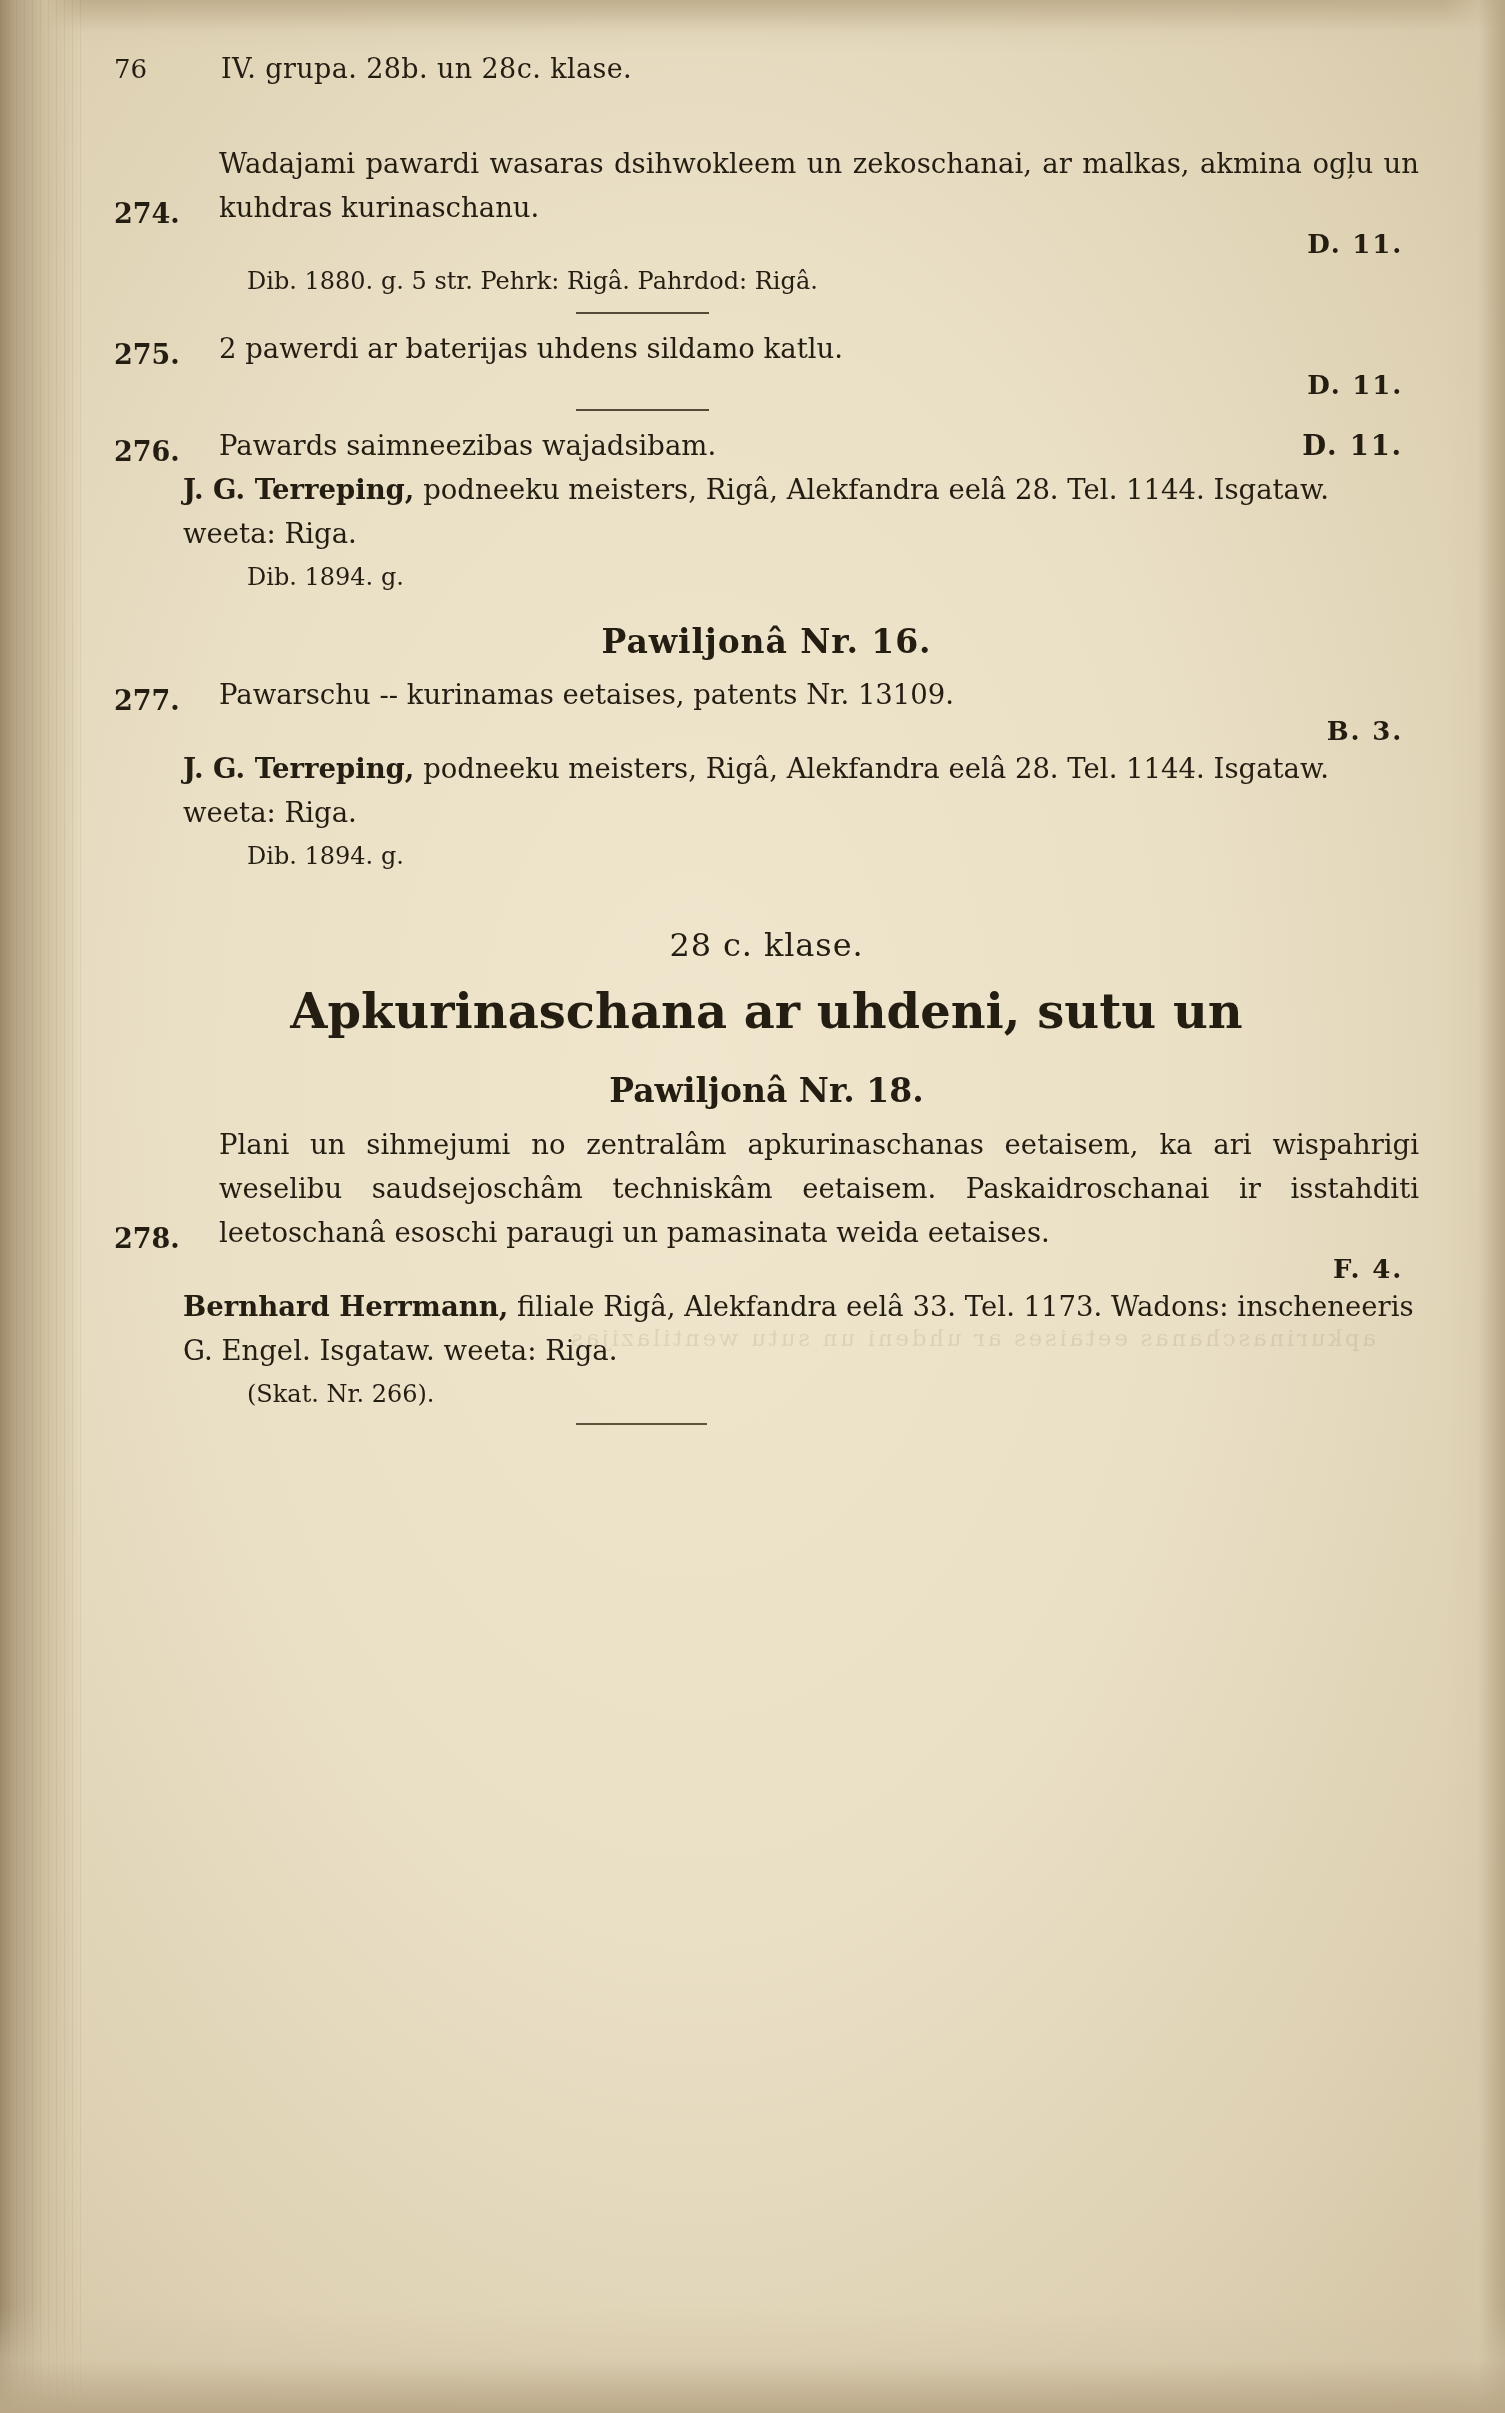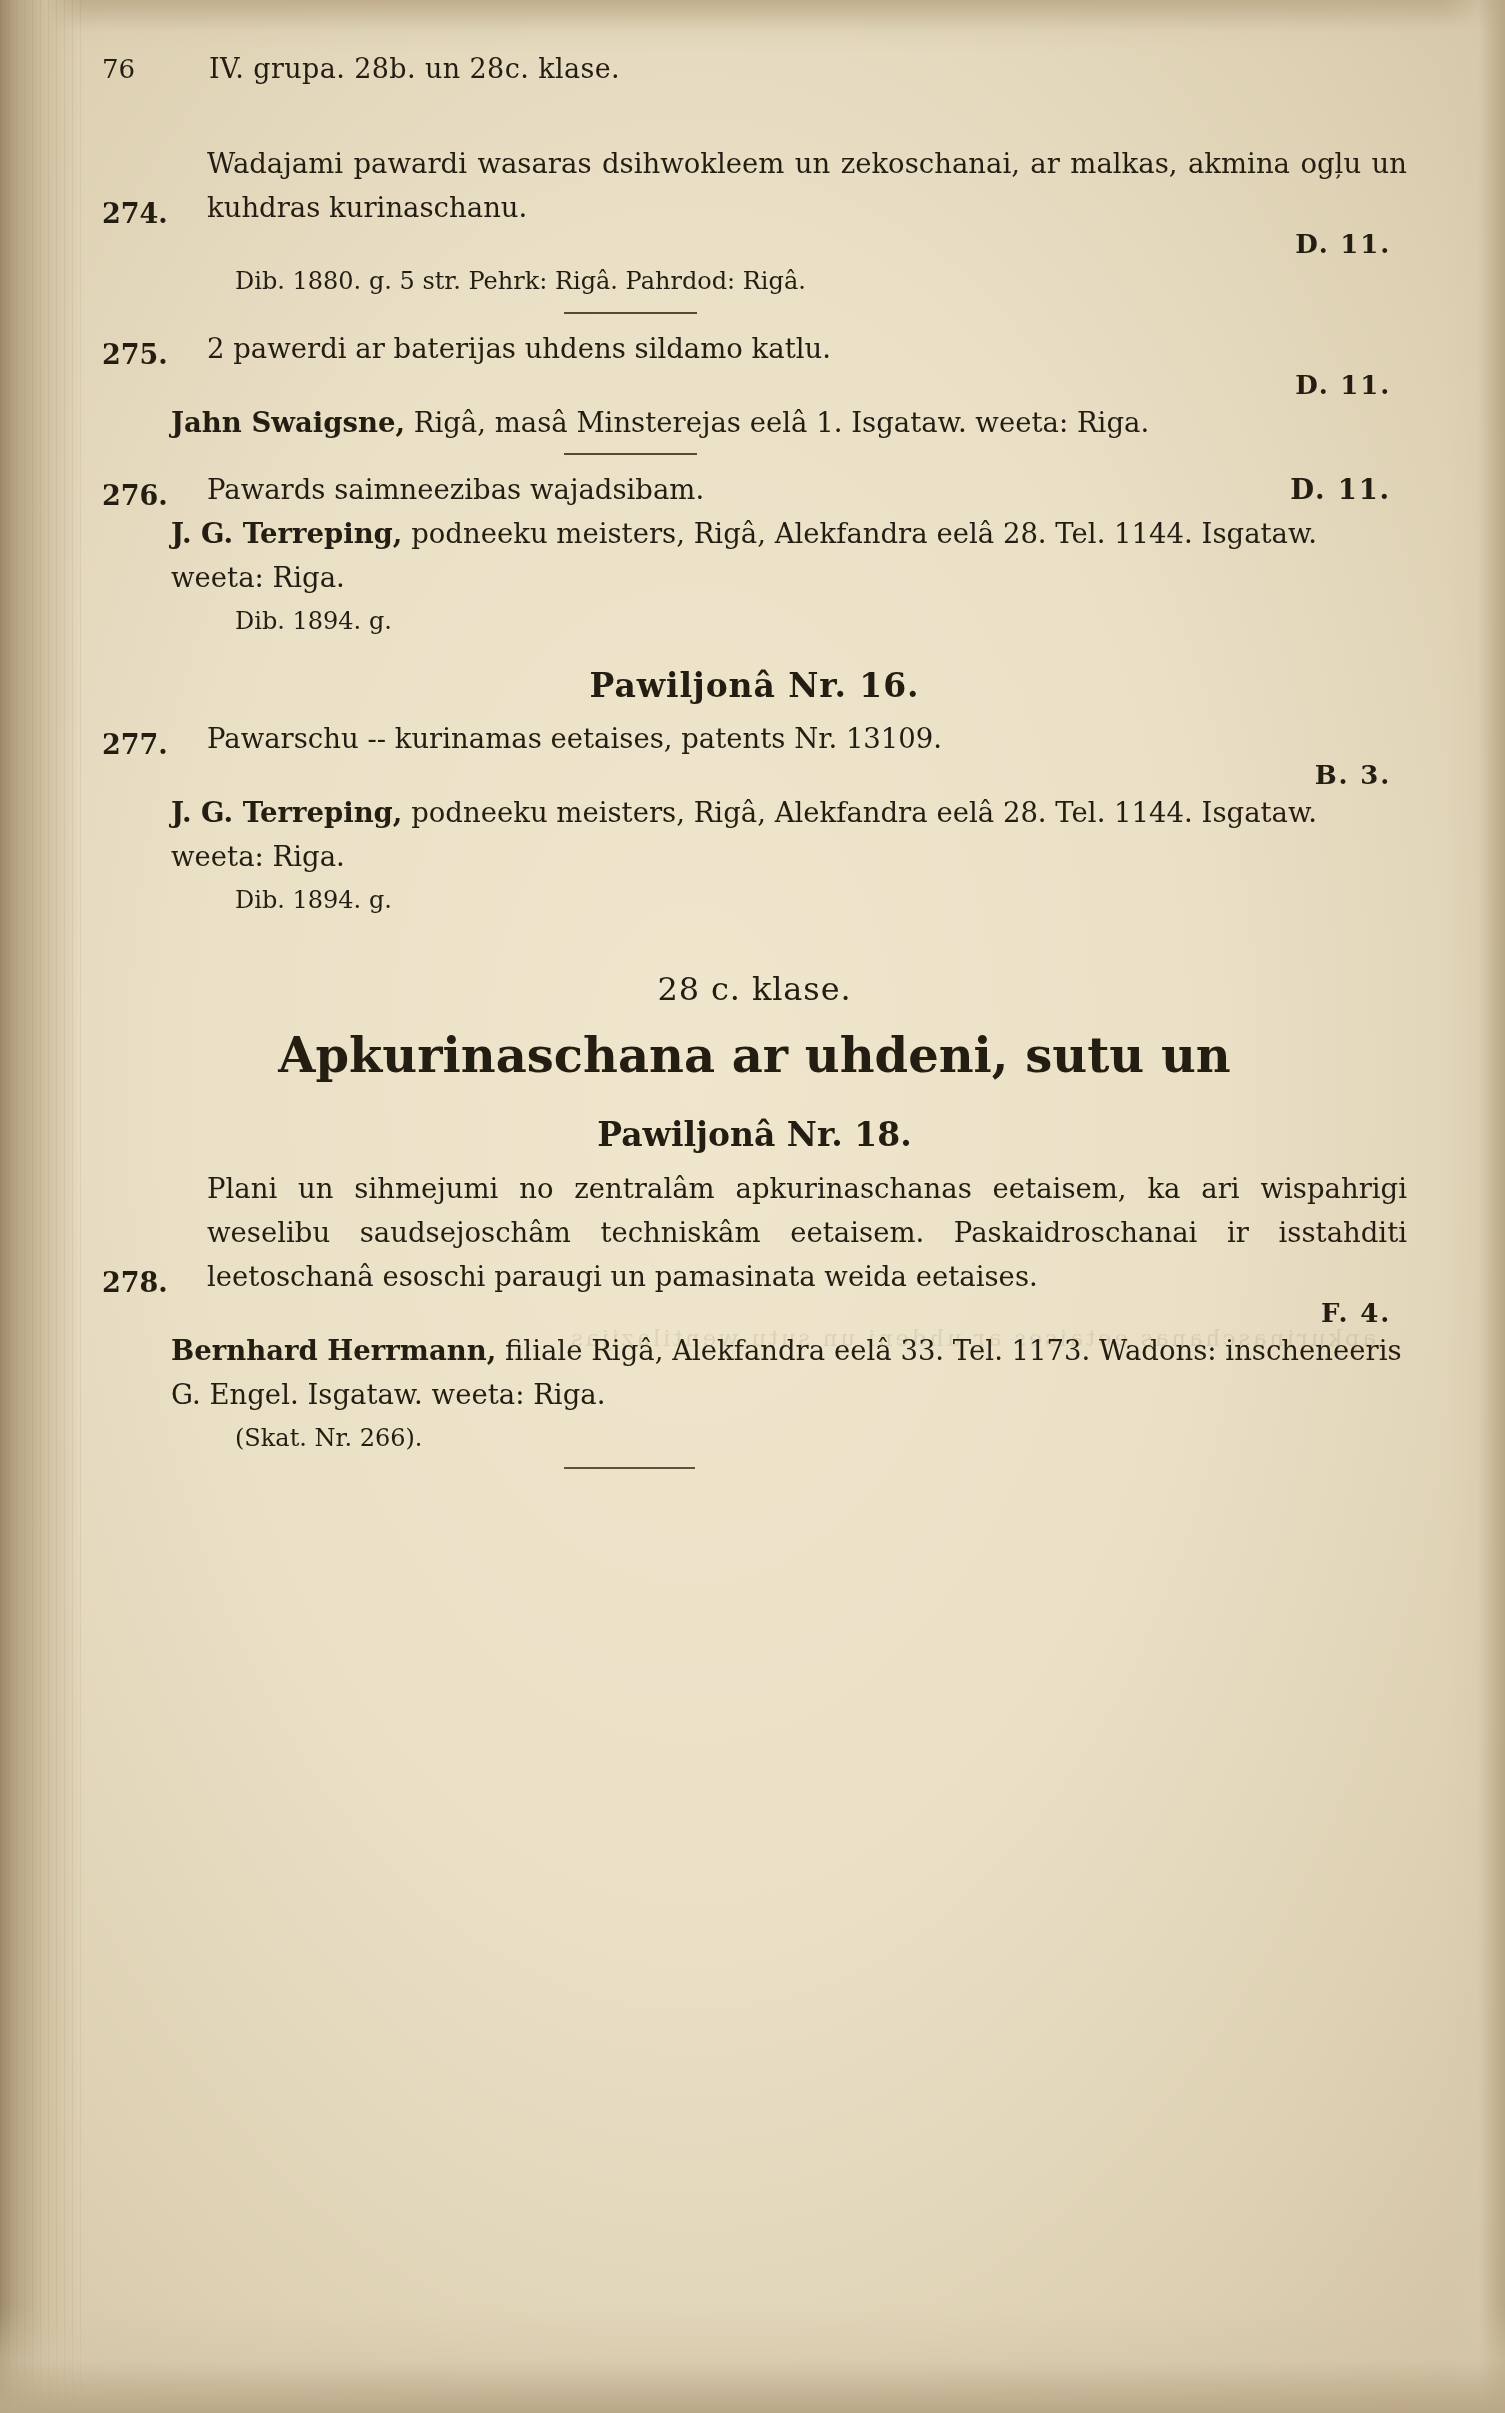--- a/index.html
+++ b/index.html
@@ -65,21 +65,21 @@
     opacity: .1;
     pointer-events: none;
     font-size: 23px;
     line-height: 48px;
     color: #4a3a22;
     transform: scaleX(-1);
     letter-spacing: 2.7px;
   }
   .content {
     position: absolute;
-    left: 102px;
+    left: 114px;
     top: 53px;
     width: 1305px;
     color: #241d12;
   }
 
   
   .header {
     display: flex;
     align-items: baseline;
     font-size: 27px;
@@ -199,24 +199,20 @@
       <div class="ent-body indent-2 small">Dib. 1880. g.  5 str.  Pehrk: Rigâ.  Pahrdod: Rigâ.</div>
     </div>
     <div class="rule"></div>
 
     <div class="entry">
       <div class="ent-row">
         <div class="ent-num">275.</div>
         <div class="ent-body">2 pawerdi ar baterijas uhdens sildamo katlu.</div>
       </div>
       <div class="code">D. 11.</div>
-      <div class="ent-body indent-1">
-        <span class="bold">Jahn Swaigsne,</span>
-        <span>Rigâ, masâ Minsterejas eelâ 1. Isgataw. weeta: Riga.</span>
-      </div>
     </div>
     <div class="rule"></div>
 
     <div class="entry">
       <div class="ent-row">
         <div class="ent-num">276.</div>
         <div class="ent-body" style="display:flex; justify-content:space-between; width:100%;">
           <span>Pawards saimneezibas wajadsibam.</span>
           <span class="bold" style="letter-spacing:1.8px; padding-right:16px;">D. 11.</span>
         </div>

